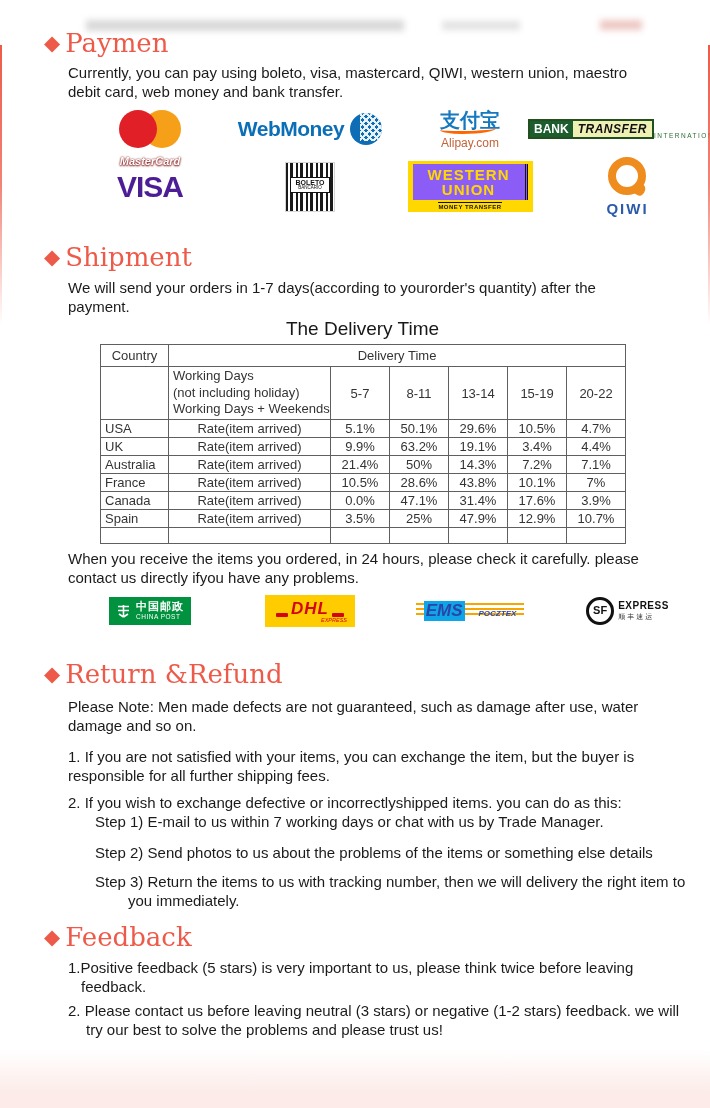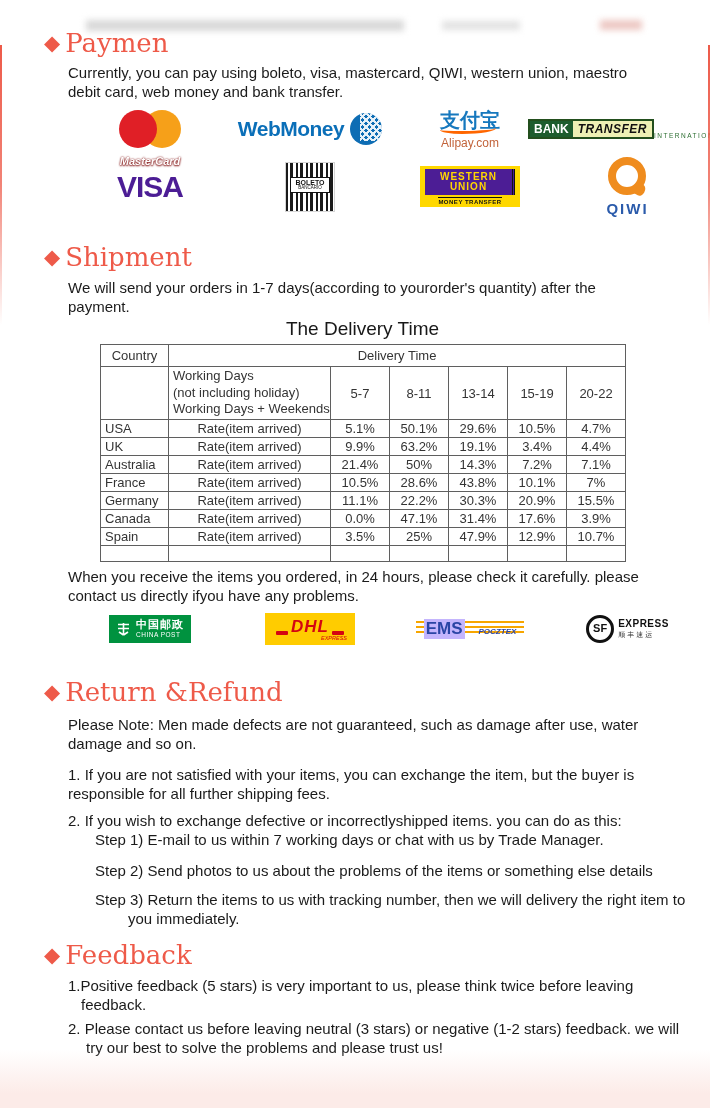--- a/index.html
+++ b/index.html
@@ -74,21 +74,21 @@
   .visa-text{color:#4c1d95;font-size:30px;font-weight:900;letter-spacing:-1px;}
   
   .boleto{position:relative;width:48px;height:48px;border:1px solid #d5d5d5;background:
         repeating-linear-gradient(90deg,#1a1a1a 0 2px,#fff 2px 4px,#1a1a1a 4px 7px,#fff 7px 10px);}
   .boleto-label{position:absolute;left:4px;right:4px;top:14px;background:#fff;border:1px solid #111;
         text-align:center;line-height:1.1;padding:1px 0;}
   .boleto-main{font-size:7px;font-weight:bold;color:#111;display:block;}
   .boleto-sub{font-size:4.5px;color:#111;display:block;}
   
   .wu{flex-direction:column;background:#ffd800;padding:3px 5px 2px;line-height:1;}
-  .wu-box{background:#4c1d95;color:#ffd800;font-weight:900;font-size:10px;text-align:center;
+  .wu-box{background:#8b5cf6;color:#ffd800;font-weight:900;font-size:15px;text-align:center;
         padding:3px 15px;letter-spacing:1px;border-right:3px double #121212;}
   .wu-sub{margin-top:2px;border-top:1px solid #121212;padding-top:1px;color:#121212;
         font-size:6px;font-weight:900;letter-spacing:.5px;}
   
   .qiwi{flex-direction:column;line-height:1;}
   .qiwi-q{position:relative;width:22px;height:22px;border:8px solid #ef8c1e;border-radius:50%;}
   .qiwi-q::after{content:"";position:absolute;right:-7px;bottom:-9px;width:9px;height:12px;
         background:#ef8c1e;border-radius:10% 90% 80% 20%;transform:rotate(30deg);}
   .qiwi-text{margin-top:6px;color:#2b5bab;font-weight:900;font-size:15px;letter-spacing:2px;}
 
@@ -117,22 +117,22 @@
   
   .dhl{flex-direction:column;background:#ffcc00;padding:5px 8px 3px;line-height:1;}
   .dhl-row{display:flex;align-items:flex-end;}
   .dhl-dash{width:12px;height:4px;background:#d40511;margin:0 3px;border-radius:1px;}
   .dhl-text{color:#d40511;font-size:17px;font-weight:900;font-style:italic;letter-spacing:1px;}
   .dhl-sub{align-self:flex-end;color:#d40511;font-size:5.5px;font-style:italic;margin-top:1px;}
   
   .ems{position:relative;padding:2px 0;}
   .ems::before{content:"";position:absolute;left:-8px;right:-8px;top:4px;height:15px;
         background:repeating-linear-gradient(#f7a600 0 2px,transparent 2px 5px);}
-  .ems-text{position:relative;color:#2a45a5;font-size:17px;font-weight:900;
-        background:#c4b5fd;padding:0 2px;}
+  .ems-text{position:relative;color:#2a45a5;font-size:17px;font-weight:900;font-style:italic;
+        background:#0ea5e9;padding:0 2px;}
   .ems-sub{position:relative;color:#2a45a5;font-size:8px;font-weight:bold;font-style:italic;margin-left:14px;top:3px;}
   
   .sf{gap:4px;line-height:1;}
   .sf-circle{width:22px;height:22px;border:3px solid #111;border-radius:50%;display:flex;
         align-items:center;justify-content:center;font-weight:900;font-size:11px;color:#111;}
   .sf-right{display:flex;flex-direction:column;gap:2px;}
   .sf-express{font-weight:900;font-size:10px;color:#111;letter-spacing:.5px;}
   .sf-cn{font-size:7px;color:#333;letter-spacing:2px;}
 
   
@@ -280,29 +280,20 @@
         <tr data-name="table-row">
           <td class="country-cell" data-name="country-cell">France</td>
           <td class="rate-label-cell" data-name="rate-label-cell">Rate(item arrived)</td>
           <td class="rate-cell" data-name="rate-cell">10.5%</td>
           <td class="rate-cell" data-name="rate-cell">28.6%</td>
           <td class="rate-cell" data-name="rate-cell">43.8%</td>
           <td class="rate-cell" data-name="rate-cell">10.1%</td>
           <td class="rate-cell" data-name="rate-cell">7%</td>
         </tr>
         <tr data-name="table-row">
-          <td class="country-cell" data-name="country-cell">Germany</td>
-          <td class="rate-label-cell" data-name="rate-label-cell">Rate(item arrived)</td>
-          <td class="rate-cell" data-name="rate-cell">11.1%</td>
-          <td class="rate-cell" data-name="rate-cell">22.2%</td>
-          <td class="rate-cell" data-name="rate-cell">30.3%</td>
-          <td class="rate-cell" data-name="rate-cell">20.9%</td>
-          <td class="rate-cell" data-name="rate-cell">15.5%</td>
-        </tr>
-        <tr data-name="table-row">
           <td class="country-cell" data-name="country-cell">Canada</td>
           <td class="rate-label-cell" data-name="rate-label-cell">Rate(item arrived)</td>
           <td class="rate-cell" data-name="rate-cell">0.0%</td>
           <td class="rate-cell" data-name="rate-cell">47.1%</td>
           <td class="rate-cell" data-name="rate-cell">31.4%</td>
           <td class="rate-cell" data-name="rate-cell">17.6%</td>
           <td class="rate-cell" data-name="rate-cell">3.9%</td>
         </tr>
         <tr data-name="table-row">
           <td class="country-cell" data-name="country-cell">Spain</td>

